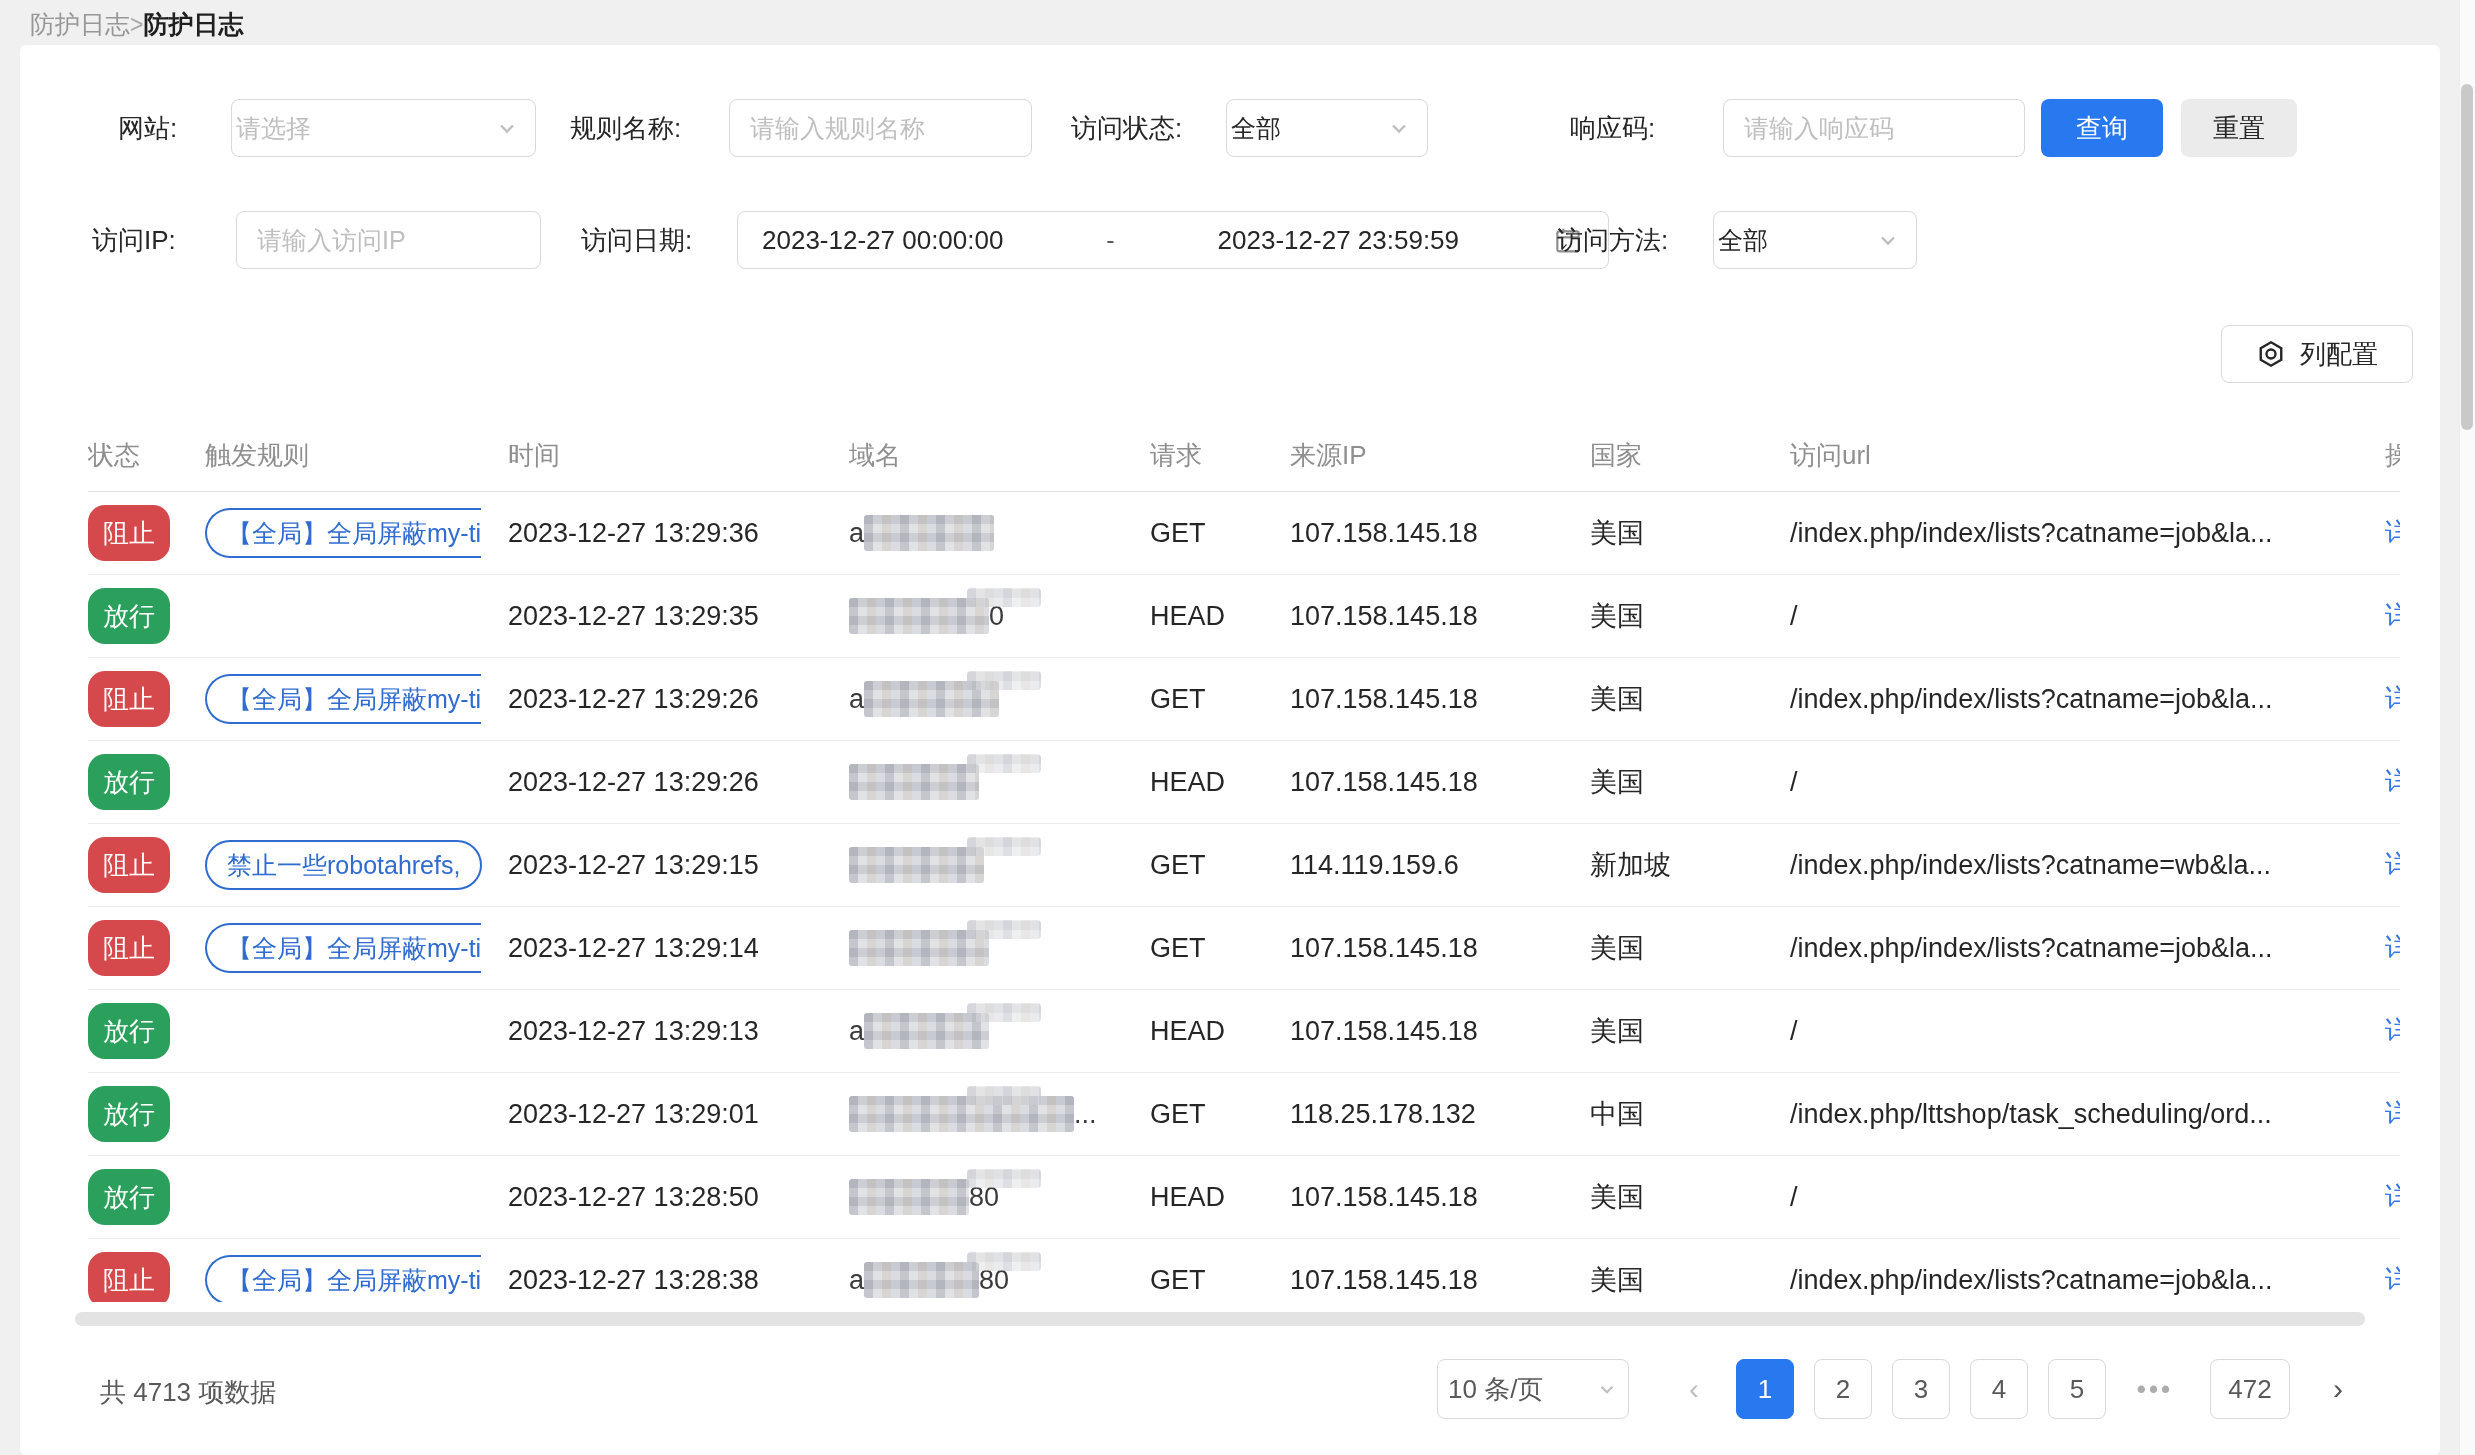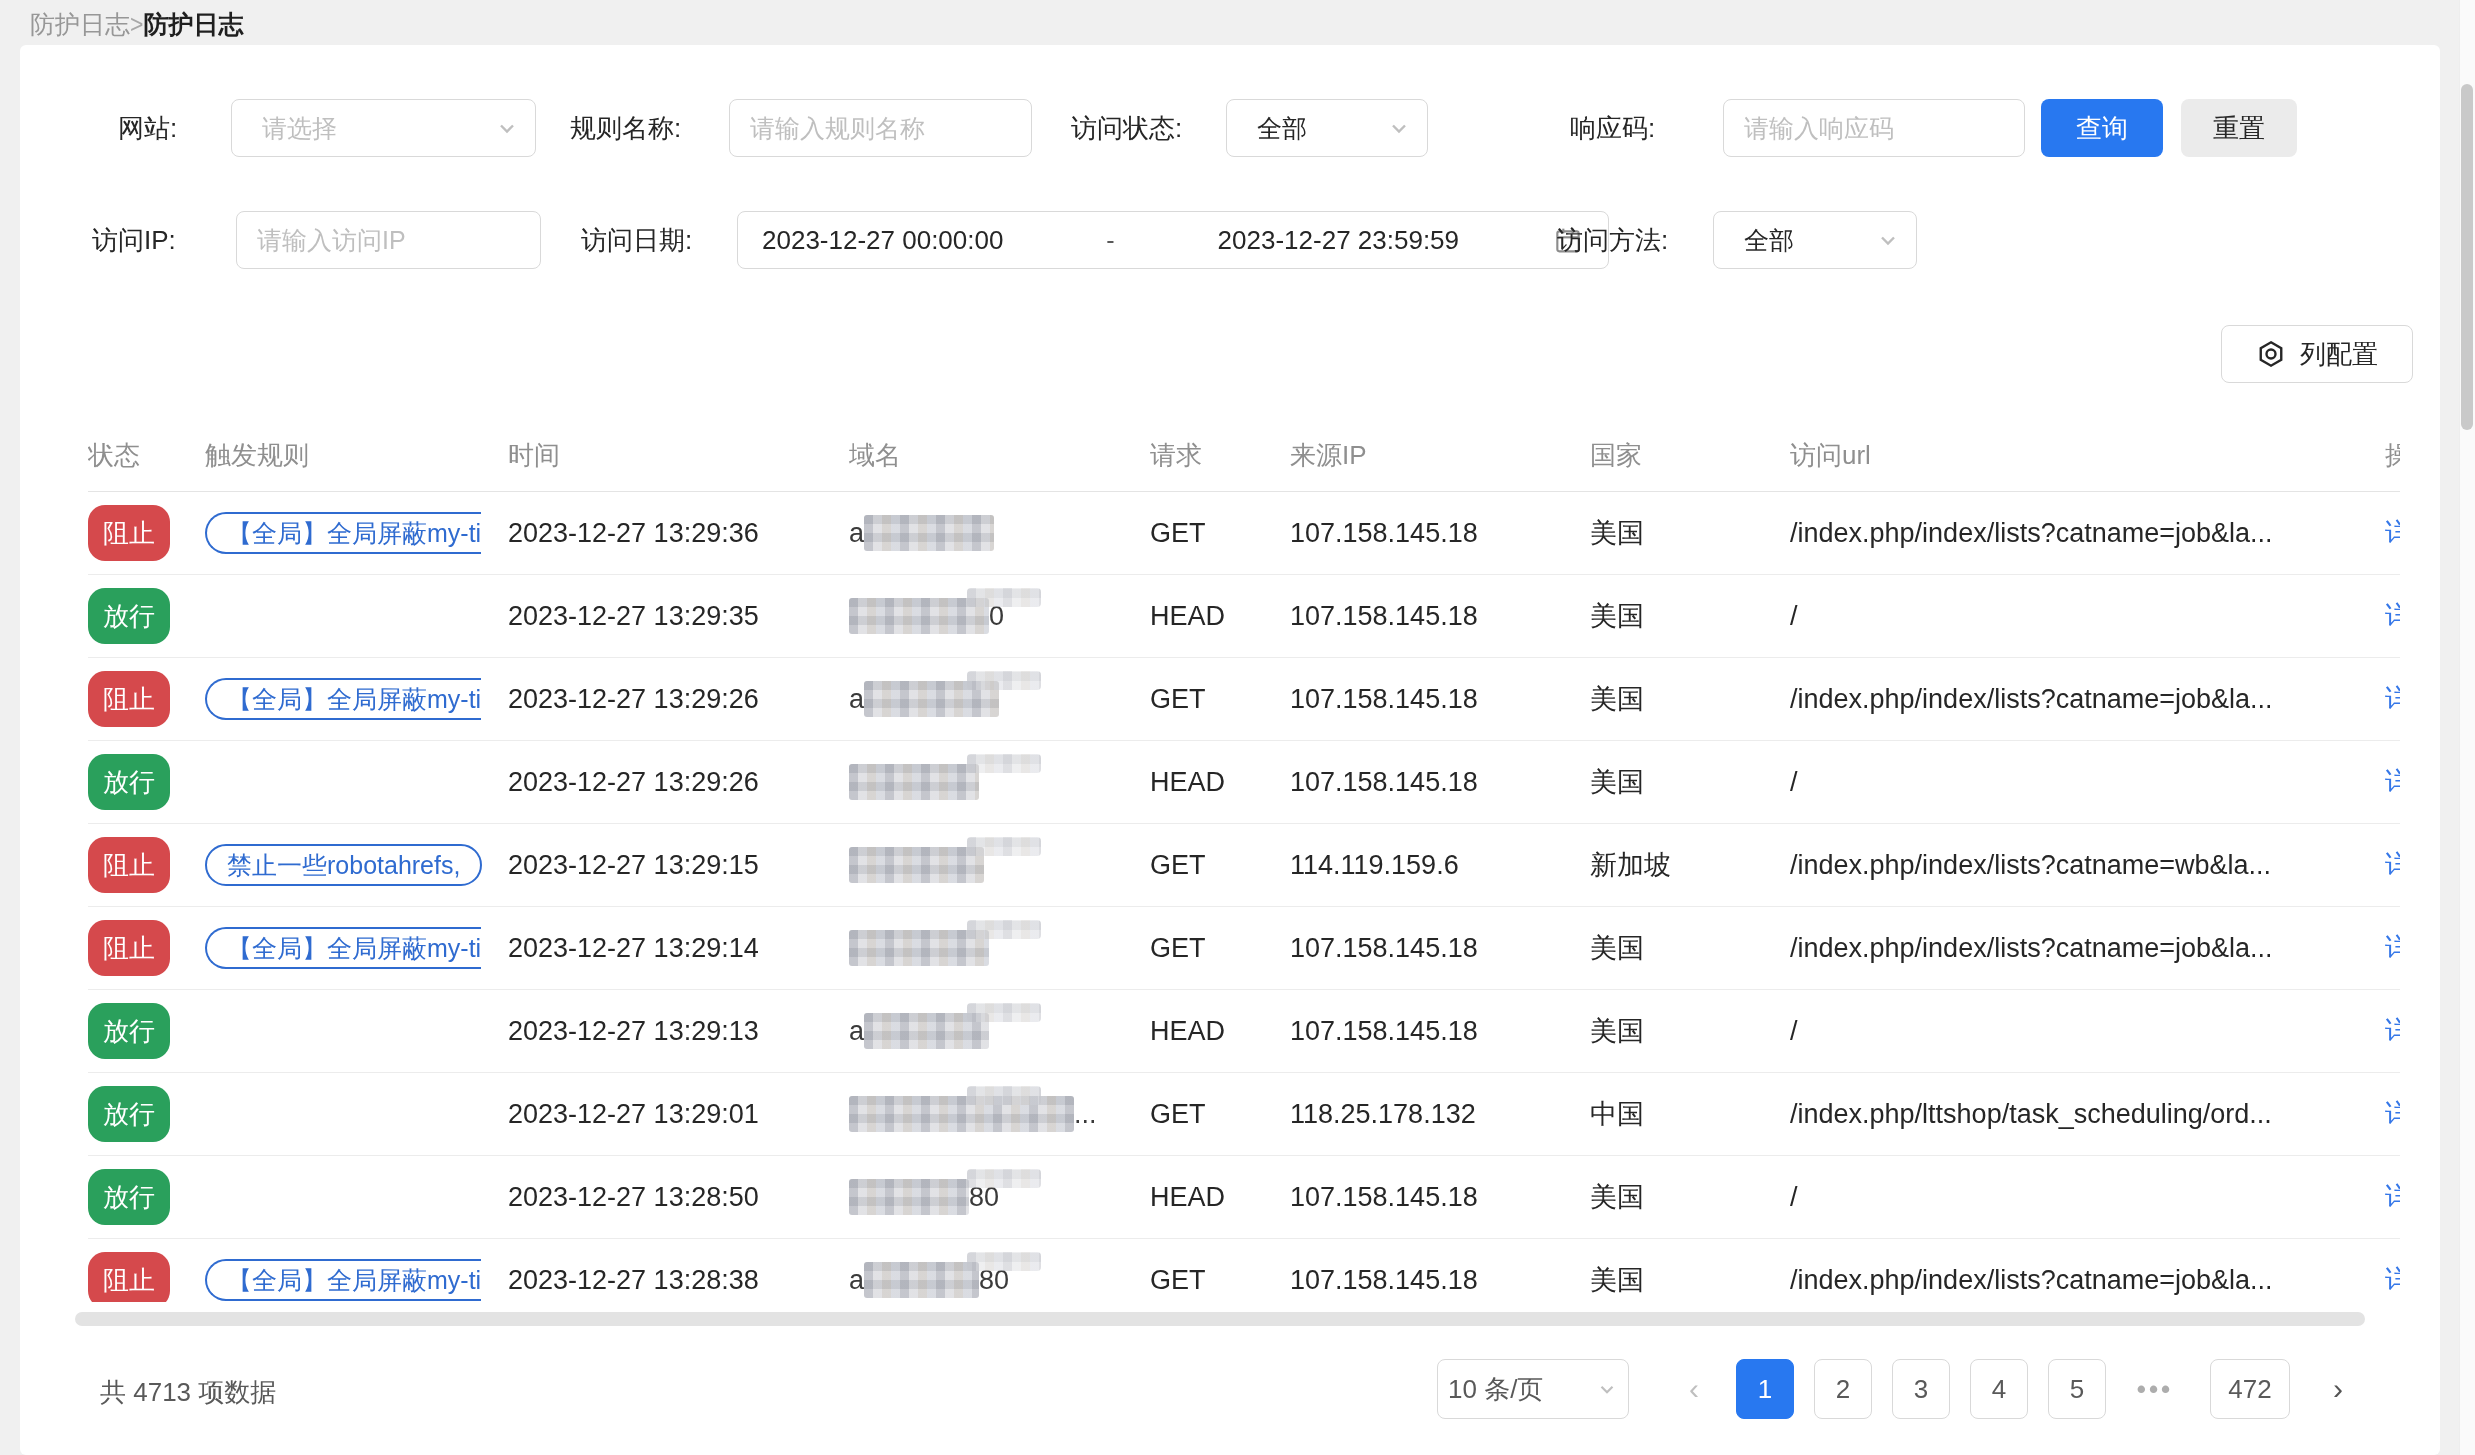--- a/index.html
+++ b/index.html
@@ -8,21 +8,21 @@
   
   .breadcrumb{position:absolute;left:30px;top:8px;display:flex;align-items:center;font-size:25px}
   .bc-parent{color:#979797}
   .bc-sep{color:#a8a8a8;font-size:23px;transform:scaleY(1.15)}
   .bc-current{color:#1f1f1f;font-weight:600}
   
   .card{position:absolute;left:20px;top:45px;width:2420px;height:1410px;background:#fff;border-radius:6px}
   
   .flabel{position:absolute;height:58px;line-height:58px;font-size:26px;color:#262626;white-space:nowrap}
   .control{position:absolute;height:58px;border:1px solid #d9d9d9;border-radius:8px;background:#fff;display:flex;align-items:center;font-size:25px;color:#262626}
-  .select{justify-content:space-between;padding:0 16px 0 30px}
+  .select{justify-content:space-between;padding:0 16px 0 4px}
   .input{padding:0 20px}
   .ph{color:#bfbfbf}
   .chev{flex:0 0 auto}
   .r1{top:54px}.r2{top:166px}
   .btn{position:absolute;height:58px;border-radius:8px;font-size:26px;display:flex;align-items:center;justify-content:center;cursor:pointer}
   .btn-primary{background:#2878f0;color:#fff}
   .btn-default{background:#ebebeb;color:#262626}
   .btn-outline{border:1px solid #d9d9d9;background:#fff;color:#262626;gap:14px}
   .datebox{justify-content:space-between;padding:0 24px}
   .datebox .dt{color:#262626;font-size:26px}
@@ -34,21 +34,21 @@
   .td,.th{flex:0 0 auto;display:flex;align-items:center}
   .c0{width:117px}.c1{width:303px}.c2{width:341px}.c3{width:301px;position:relative}
   .c4{width:140px}.c5{width:300px}.c6{width:200px}.c7{width:595px}
   .c8{width:15px;overflow:hidden;white-space:nowrap}
   .cell-text{font-size:27px;color:#262626;white-space:nowrap}
   .badge{display:inline-flex;align-items:center;justify-content:center;width:82px;height:56px;border-radius:17px;color:#fff;font-size:26px}
   .badge.block{background:#d5494c}
   .badge.pass{background:#2aa05c}
   .chip-wrap{display:flex;align-items:center;height:62px;overflow:hidden}
   .chip-wrap.cut{width:276px}
-  .chip{display:inline-flex;align-items:center;height:42px;border:2px solid #2f6bd0;border-radius:28px;color:#2f6bd0;font-size:25px;padding:16px 20px;white-space:nowrap;background:#fff}
+  .chip{display:inline-flex;align-items:center;height:50px;border:2px solid #2f6bd0;border-radius:28px;color:#2f6bd0;font-size:25px;padding:16px 20px;white-space:nowrap;background:#fff}
   .chip.open{min-width:320px;border-right:none;border-radius:28px 0 0 28px}
   .mosaic,.smudge{background-color:#dfe0e3;background-image:
      repeating-linear-gradient(90deg, rgba(120,125,140,.30) 0 9px, rgba(208,208,212,.18) 9px 18px, rgba(165,152,132,.22) 18px 27px, rgba(185,192,205,.26) 27px 36px),
      repeating-linear-gradient(0deg, rgba(235,235,238,.55) 0 9px, rgba(148,152,163,.25) 9px 18px)}
   .mosaic{display:inline-block;height:36px;border-radius:3px}
   .dom-prefix,.dom-suffix{font-size:27px;color:#3a3a3a;white-space:nowrap}
   .smudge{position:absolute;left:118px;top:-10px;width:74px;height:19px;border-radius:4px;opacity:.55}
   .action{color:#3577e8;font-size:27px}
   
   .colcfg{left:2201px;top:280px;width:192px;height:58px}

